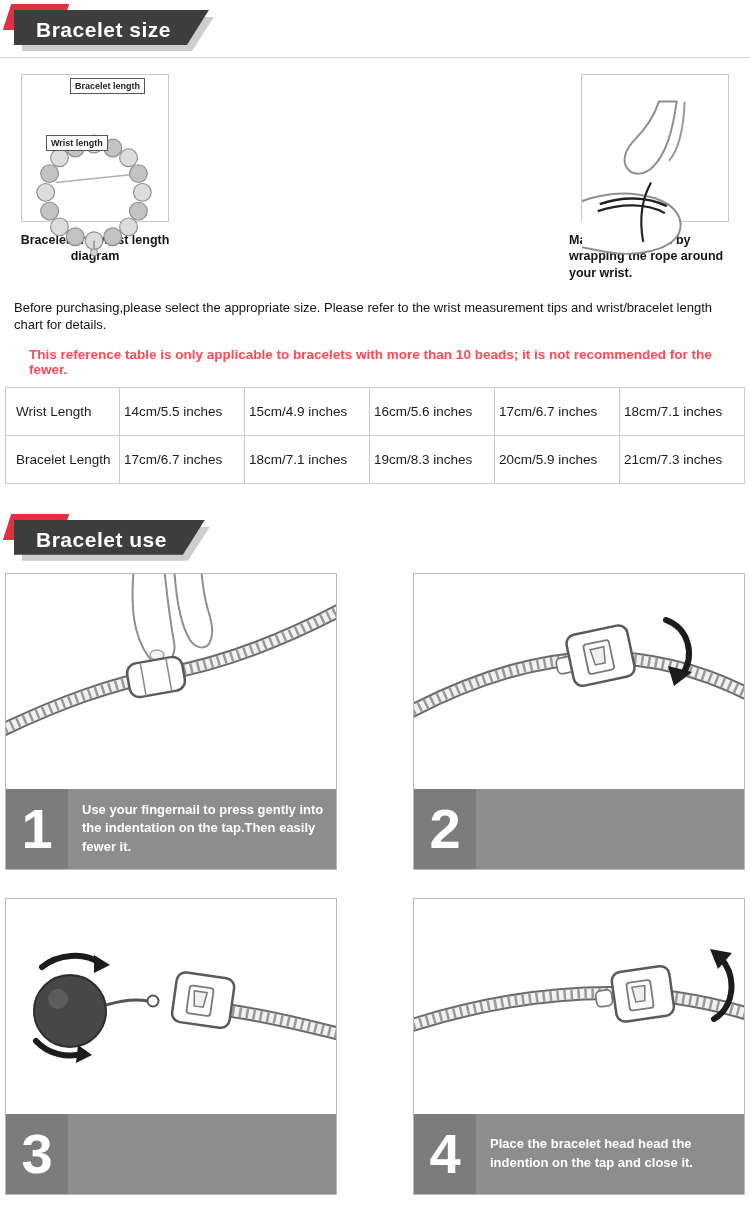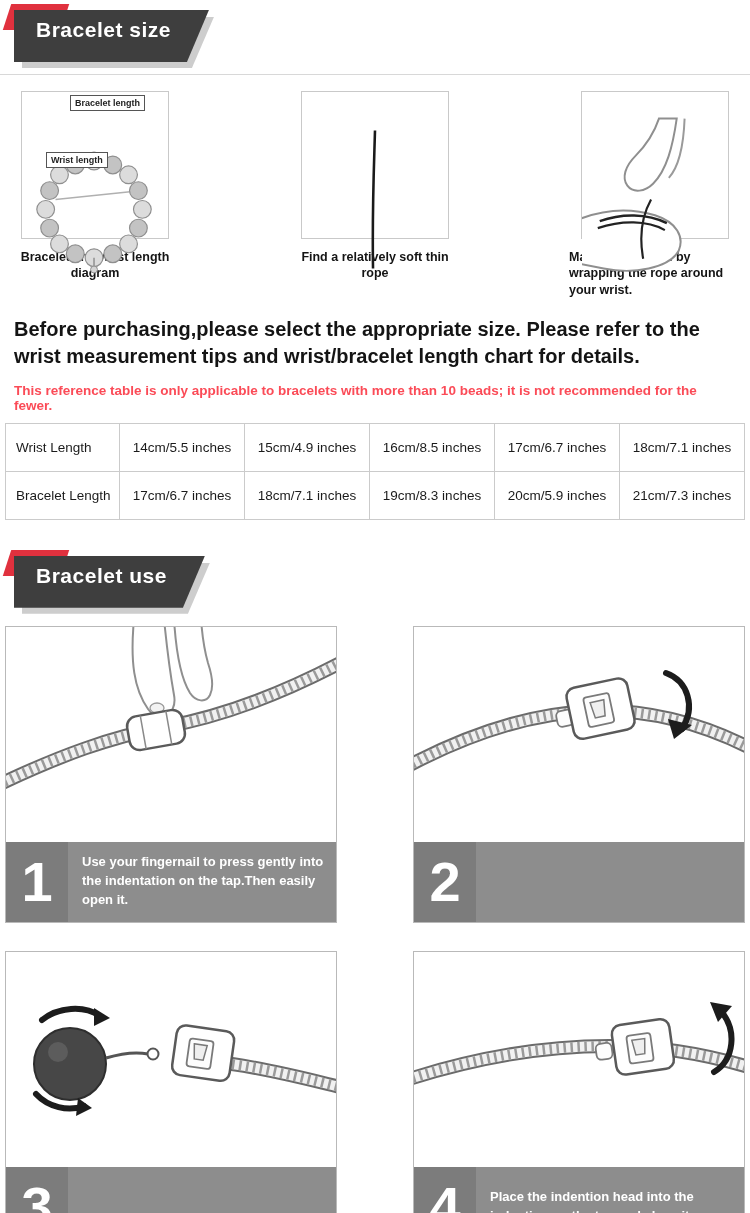--- a/index.html
+++ b/index.html
@@ -10,44 +10,44 @@
   }
 
   
   .banner { position:relative; display:inline-block; margin:10px 0 0 14px; }
   .banner-red { position:absolute; left:-7px; top:-6px; width:58px; height:26px;
     background:#e0313e; transform:skewX(-18deg); }
   .banner-shadow { position:absolute; left:8px; top:7px; right:-5px; bottom:-6px;
     background:#cdcdcd; clip-path:polygon(0 0,100% 0,calc(100% - 22px) 100%,0 100%); }
   .banner-main { position:relative; background:#3e3e3e; color:#fff;
     font-size:21px; font-weight:800; letter-spacing:.5px;
-    padding:8px 38px 20px 22px;
+    padding:8px 38px 3px 22px;
     clip-path:polygon(0 0,100% 0,calc(100% - 22px) 100%,0 100%); }
 
   .top-rule { border:0; border-top:1px solid #d8d8d8; margin:12px 0 0; }
 
   
   .measure-row { display:flex; justify-content:space-between; padding:16px 5px 0; }
   .m-panel { width:180px; }
   .m-img { width:148px; height:148px; margin:0 auto; position:relative; background:#fff; }
   .m-img.bordered { border:1px solid #c9c9c9; }
   .m-caption { font-size:12.5px; font-weight:700; line-height:1.3; margin-top:10px;
     padding:0 4px; }
   .m-caption.center { text-align:center; }
   .lbl { position:absolute; background:#fff; border:1px solid #555; color:#222;
     font-size:9px; font-weight:700; padding:2px 4px; white-space:nowrap; }
 
   
-  .intro { font-size:20px; font-weight:700; line-height:1.35; padding:18px 14px 0; }
-  .note  { color:#fb4b57; font-size:13.5px; font-weight:700; padding:13px 14px 0; }
+  .intro { font-size:13px; font-weight:400; line-height:1.35; padding:18px 14px 0; }
+  .note  { color:#fb4b57; font-size:13.5px; font-weight:700; padding:13px 29px 0; }
 
   
   table.size-table { width:740px; margin:10px auto 0; border-collapse:collapse;
     font-size:13.5px; color:#1b1b1b; }
-  table.size-table td { border:1px solid #cbcbcb; height:48px; text-align:center;
+  table.size-table td { border:1px solid #cbcbcb; height:48px; text-align:left;
     padding:2px 4px; }
   table.size-table td.rowhead { text-align:left; padding-left:10px; width:114px; }
 
   .banner2-wrap { margin-top:26px; }
 
   
   .use-grid { display:flex; flex-wrap:wrap; justify-content:space-between;
     padding:18px 5px 0; }
   .use-panel { width:332px; height:297px; border:1px solid #b9b9b9; background:#fff;
     position:relative; margin-bottom:28px; overflow:hidden; }
@@ -110,28 +110,20 @@
         </g>
         <line x1="73" y1="133" x2="73" y2="142" stroke="#8f8f8f" stroke-width="1.5"></line>
         <circle cx="73" cy="145" r="3.5" fill="#d5d5d5" stroke="#8f8f8f"></circle>
       </svg>
       <span class="lbl" style="left:48px; top:3px;">Bracelet length</span>
       <span class="lbl" style="left:24px; top:60px;">Wrist length</span>
     </div>
     <div class="m-caption center">Bracelet and wrist length diagram</div>
   </div>
 
-  <div class="m-panel">
-    <div class="m-img bordered">
-      <svg class="illus" viewBox="0 0 148 148" width="146" height="146">
-        <path d="M74,4 C73,40 71,85 72,144" stroke="#1a1a1a" stroke-width="2.6" fill="none"></path>
-      </svg>
-    </div>
-    <div class="m-caption center">Find a relatively soft thin rope</div>
-  </div>
 
   <div class="m-panel">
     <div class="m-img bordered">
       <svg class="illus" viewBox="0 0 148 148" width="146" height="146">
         <path class="hand" d="M-8,96 C20,84 48,82 74,90 C96,97 104,112 98,126 C88,144 52,150 22,144 L-8,138 Z"></path>
         <path class="hand" d="M96,-8 C92,20 86,44 72,58 C64,66 52,68 46,60 C40,52 44,40 54,30 C66,18 74,4 78,-8 Z"></path>
         <path d="M104,-8 C103,18 99,40 88,52" stroke="#9a9a9a" stroke-width="2" fill="none"></path>
         <path d="M18,96 C40,88 66,88 86,98" stroke="#222" stroke-width="2.5" fill="none"></path>
         <path d="M16,103 C40,95 66,95 84,105" stroke="#222" stroke-width="2.2" fill="none"></path>
         <path d="M70,74 C60,92 58,112 62,134" stroke="#222" stroke-width="2.2" fill="none"></path>
@@ -146,21 +138,21 @@
 <div class="intro">Before purchasing,please select the appropriate size. Please refer to the wrist measurement tips and wrist/bracelet length chart for details.</div>
 <div class="note">This reference table is only applicable to bracelets with more than 10 beads; it is not recommended for the fewer.</div>
 
 
 <table class="size-table">
   <tbody>
     <tr>
       <td class="rowhead">Wrist Length</td>
       <td>14cm/5.5 inches</td>
       <td>15cm/4.9 inches</td>
-      <td>16cm/8.5 inches</td>
+      <td>16cm/5.6 inches</td>
       <td>17cm/6.7 inches</td>
       <td>18cm/7.1 inches</td>
     </tr>
     <tr>
       <td class="rowhead">Bracelet Length</td>
       <td>17cm/6.7 inches</td>
       <td>18cm/7.1 inches</td>
       <td>19cm/8.3 inches</td>
       <td>20cm/5.9 inches</td>
       <td>21cm/7.3 inches</td>
@@ -188,21 +180,21 @@
       <path class="hand" d="M128,-8 C124,35 128,62 142,82 C147,89 152,92 158,90 C166,87 170,78 168,68 C163,40 160,12 158,-8 Z"></path>
       <path class="hand" d="M168,-8 C170,25 174,50 184,66 C190,75 200,76 204,68 C208,60 206,48 202,36 C198,22 196,6 195,-8 Z"></path>
       <ellipse cx="151" cy="81" rx="7" ry="5" fill="#f3f3f3" stroke="#9a9a9a" stroke-width="1.3"></ellipse>
       <g transform="rotate(-10 150 103)">
         <rect class="clasp" x="122" y="86" width="56" height="34" rx="10"></rect>
         <path d="M137,86 v34 M163,86 v34" stroke="#8a8a8a" stroke-width="1.5" fill="none"></path>
       </g>
     </svg>
     <div class="band">
       <div class="num">1</div>
-      <div class="txt">Use your fingernail to press gently into the indentation on the tap.Then easily open it.</div>
+      <div class="txt">Use your fingernail to press gently into the indentation on the tap.Then easily fewer it.</div>
     </div>
   </div>
 
   <div class="use-panel">
     <svg class="illus" viewBox="0 0 330 215">
       <path class="cable-out" d="M-8,140 C60,104 120,86 178,84 C240,82 295,100 338,122"></path>
       <path class="cable-in" d="M-8,140 C60,104 120,86 178,84 C240,82 295,100 338,122"></path>
       <path class="cable-tex" d="M-8,140 C60,104 120,86 178,84 C240,82 295,100 338,122"></path>
       <g transform="rotate(-12 185 84)">
         <rect class="clasp-inner" x="142" y="76" width="16" height="16" rx="5"></rect>
@@ -251,21 +243,21 @@
         <rect class="clasp-inner" x="182" y="86" width="16" height="16" rx="5"></rect>
         <rect class="clasp" x="200" y="70" width="58" height="50" rx="9"></rect>
         <rect class="clasp-inner" x="214" y="82" width="24" height="28" rx="3"></rect>
         <path d="M219,87 h13 l-2,15 h-9 Z" fill="#efefef" stroke="#7a7a7a" stroke-width="1.5"></path>
       </g>
       <path class="arrow" d="M300,120 C320,108 324,78 306,58"></path>
       <polygon class="arrow-head" points="296,50 318,54 304,70"></polygon>
     </svg>
     <div class="band">
       <div class="num">4</div>
-      <div class="txt">Place the indention head into the indention on the tap and close it.</div>
+      <div class="txt">Place the bracelet head head the indention on the tap and close it.</div>
     </div>
   </div>
 </div>
 
 
 
 
 
 
 </body></html>

